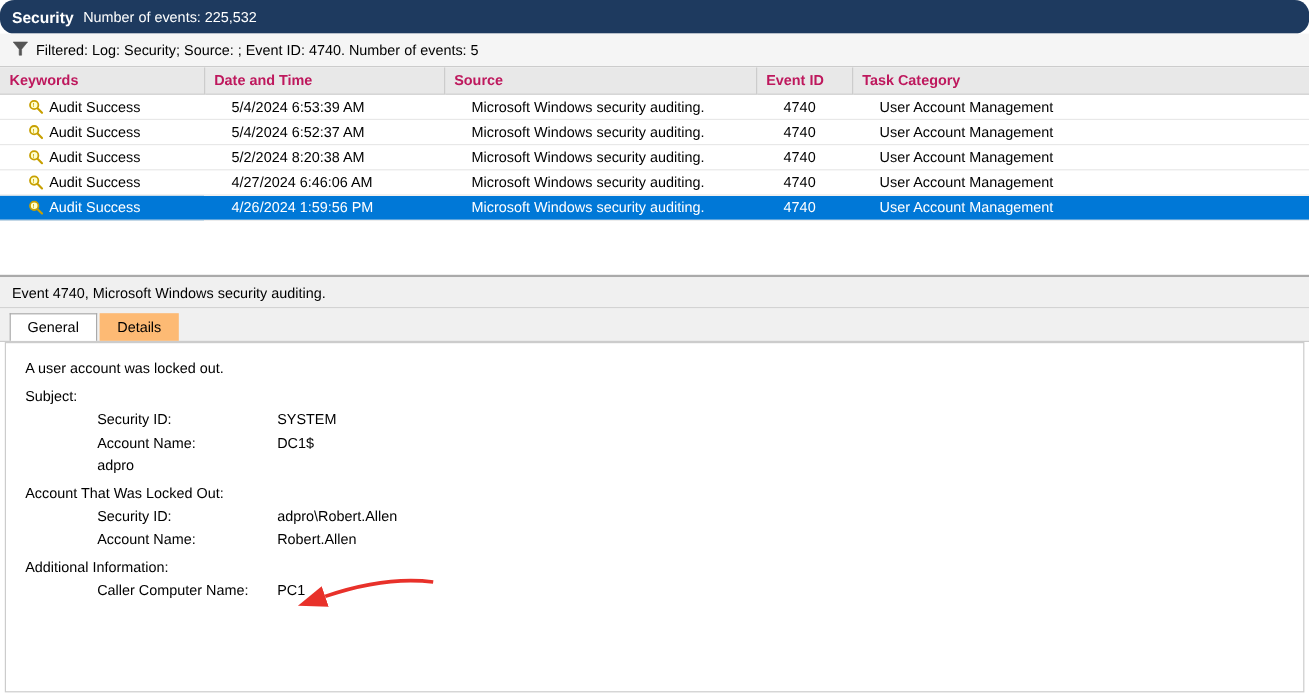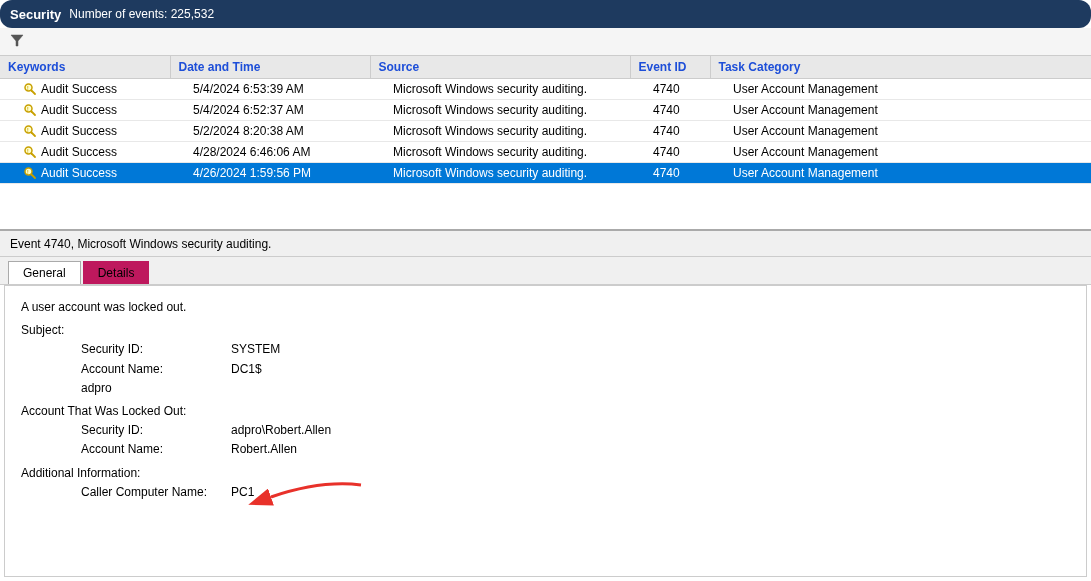--- a/index.html
+++ b/index.html
@@ -77,21 +77,21 @@
     thead tr {
       background: #e8e8e8;
       border-bottom: 1px solid #cccccc;
     }
 
     thead th {
       text-align: left;
       padding: 4px 8px;
       font-weight: 600;
       font-size: 12px;
-      color: #1d4ed8;
+      color: #be185d;
       border-right: 1px solid #cccccc;
       white-space: nowrap;
       overflow: hidden;
     }
 
     thead th:last-child {
       border-right: none;
     }
 
     
@@ -146,21 +146,21 @@
       padding: 4px 8px 0 8px;
       gap: 2px;
     }
 
     .tab {
       padding: 4px 14px;
       font-size: 12px;
       cursor: pointer;
       border: 1px solid transparent;
       border-bottom: none;
-      background: #be185d;
+      background: #fdba74;
       color: #000;
     }
 
     .tab.active {
       background: #ffffff;
       border-color: #aaaaaa;
       border-bottom-color: #ffffff;
       z-index: 1;
     }
 
@@ -205,20 +205,21 @@
     <span class="title-bar-count">Number of events: 225,532</span>
   </div>
 
   <div class="filter-bar">
     <span class="filter-icon">
       
       <svg width="14" height="14" viewBox="0 0 14 14" fill="none">
         <polygon points="1,2 13,2 8,8 8,13 6,13 6,8" fill="#555" stroke="#555" stroke-width="0.5"></polygon>
       </svg>
     </span>
+    <span>Filtered: Log: Security; Source: ; Event ID: 4740. Number of events: 5</span>
   </div>
 
   <div class="events-area">
     <table>
       <colgroup>
         <col class="col-keywords">
         <col class="col-datetime">
         <col class="col-source">
         <col class="col-eventid">
         <col class="col-taskcategory">
@@ -277,21 +278,21 @@
           </tr>
           <tr>
             <td style="display: flex; align-items: center; gap: 4px;">
               <svg width="14" height="14" viewBox="0 0 14 14">
     <circle cx="5.5" cy="5.5" r="3.5" stroke="#c8a000" stroke-width="1.5" fill="#ffffcc"></circle>
     <line x1="8.5" y1="8.5" x2="12" y2="12" stroke="#c8a000" stroke-width="1.8" stroke-linecap="round"></line>
     <text x="4" y="7.5" font-size="5" fill="#c8a000" font-weight="bold">!</text>
   </svg>
               <span>Audit Success</span>
             </td>
-            <td>4/28/2024 6:46:06 AM</td>
+            <td>4/27/2024 6:46:06 AM</td>
             <td>Microsoft Windows security auditing.</td>
             <td>4740</td>
             <td>User Account Management</td>
           </tr>
           <tr class="selected">
             <td style="display: flex; align-items: center; gap: 4px;">
               <svg width="14" height="14" viewBox="0 0 14 14">
     <circle cx="5.5" cy="5.5" r="3.5" stroke="#c8a000" stroke-width="1.5" fill="#ffffcc"></circle>
     <line x1="8.5" y1="8.5" x2="12" y2="12" stroke="#c8a000" stroke-width="1.8" stroke-linecap="round"></line>
     <text x="4" y="7.5" font-size="5" fill="#c8a000" font-weight="bold">!</text>

